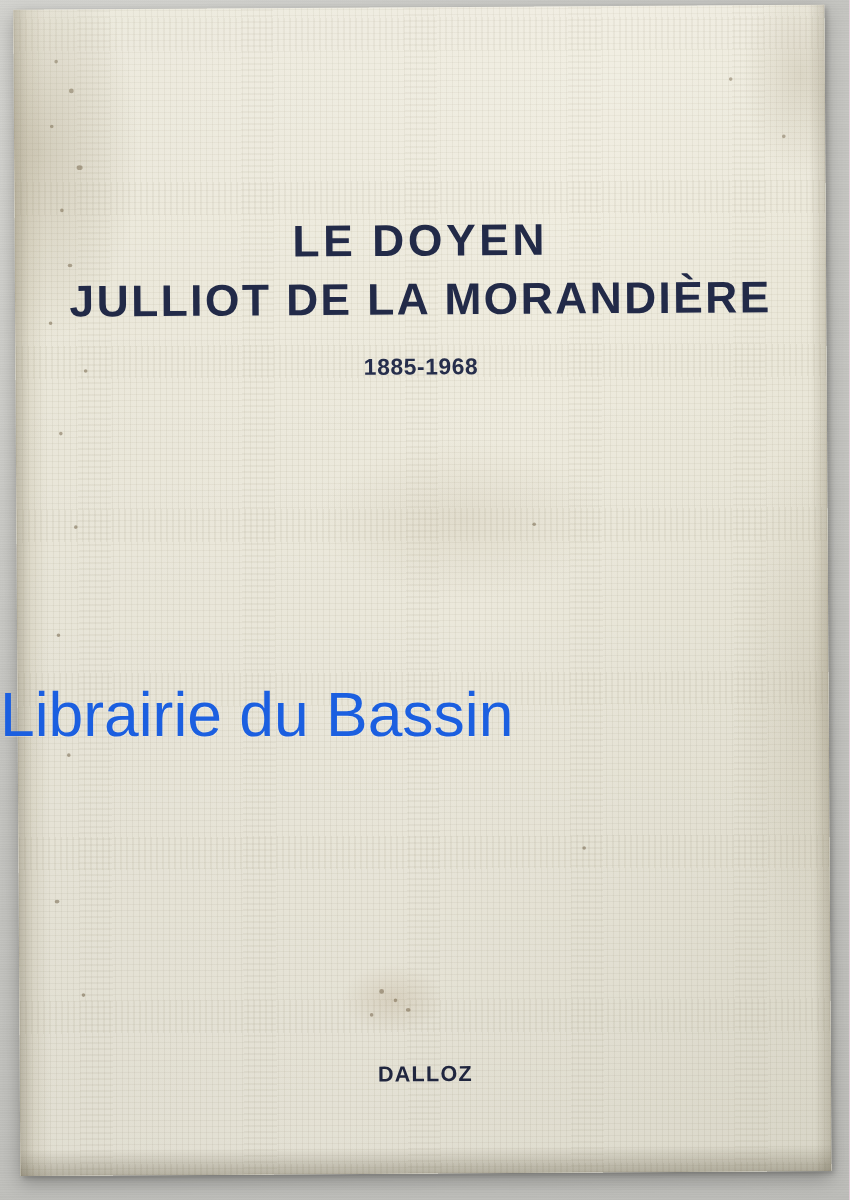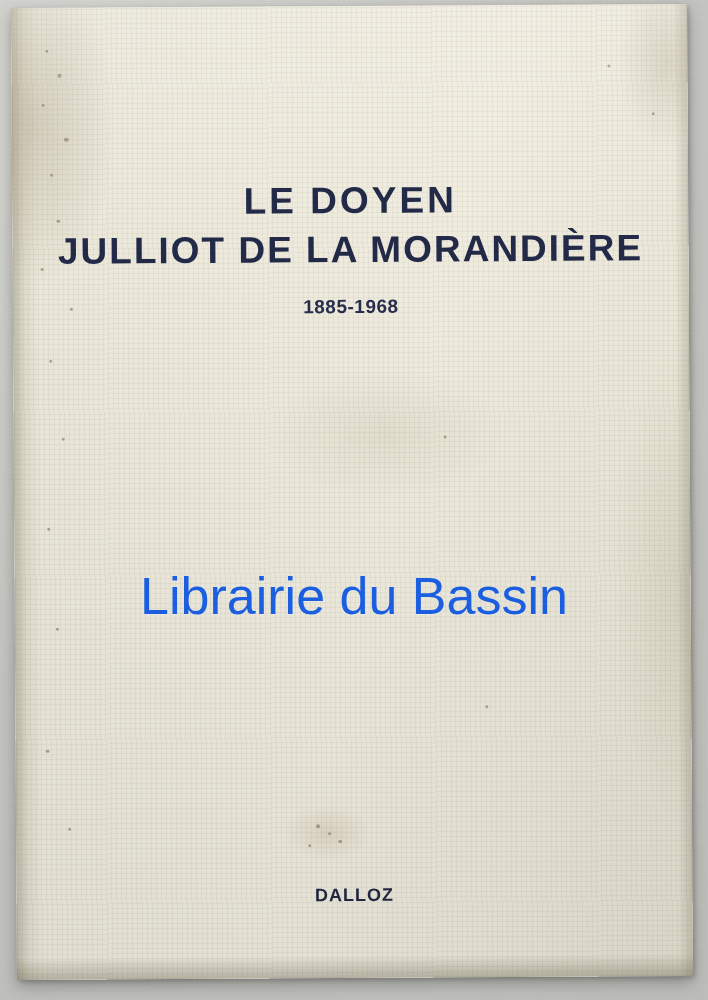--- a/index.html
+++ b/index.html
@@ -153,21 +153,20 @@
     color: #20263f;
     z-index: 4;
   }
 
   
   .watermark {
     position: absolute;
     left: 0;
     right: 0;
     top: 566px;
-    text-align: center;
     font-family: "Liberation Sans", sans-serif;
     font-size: 52px;
     font-weight: normal;
     color: #1b5fe0;
     letter-spacing: 0px;
     z-index: 6;
     text-shadow: 0 1px 0 rgba(255,255,255,0.25);
   }
 </style>
 </head>

